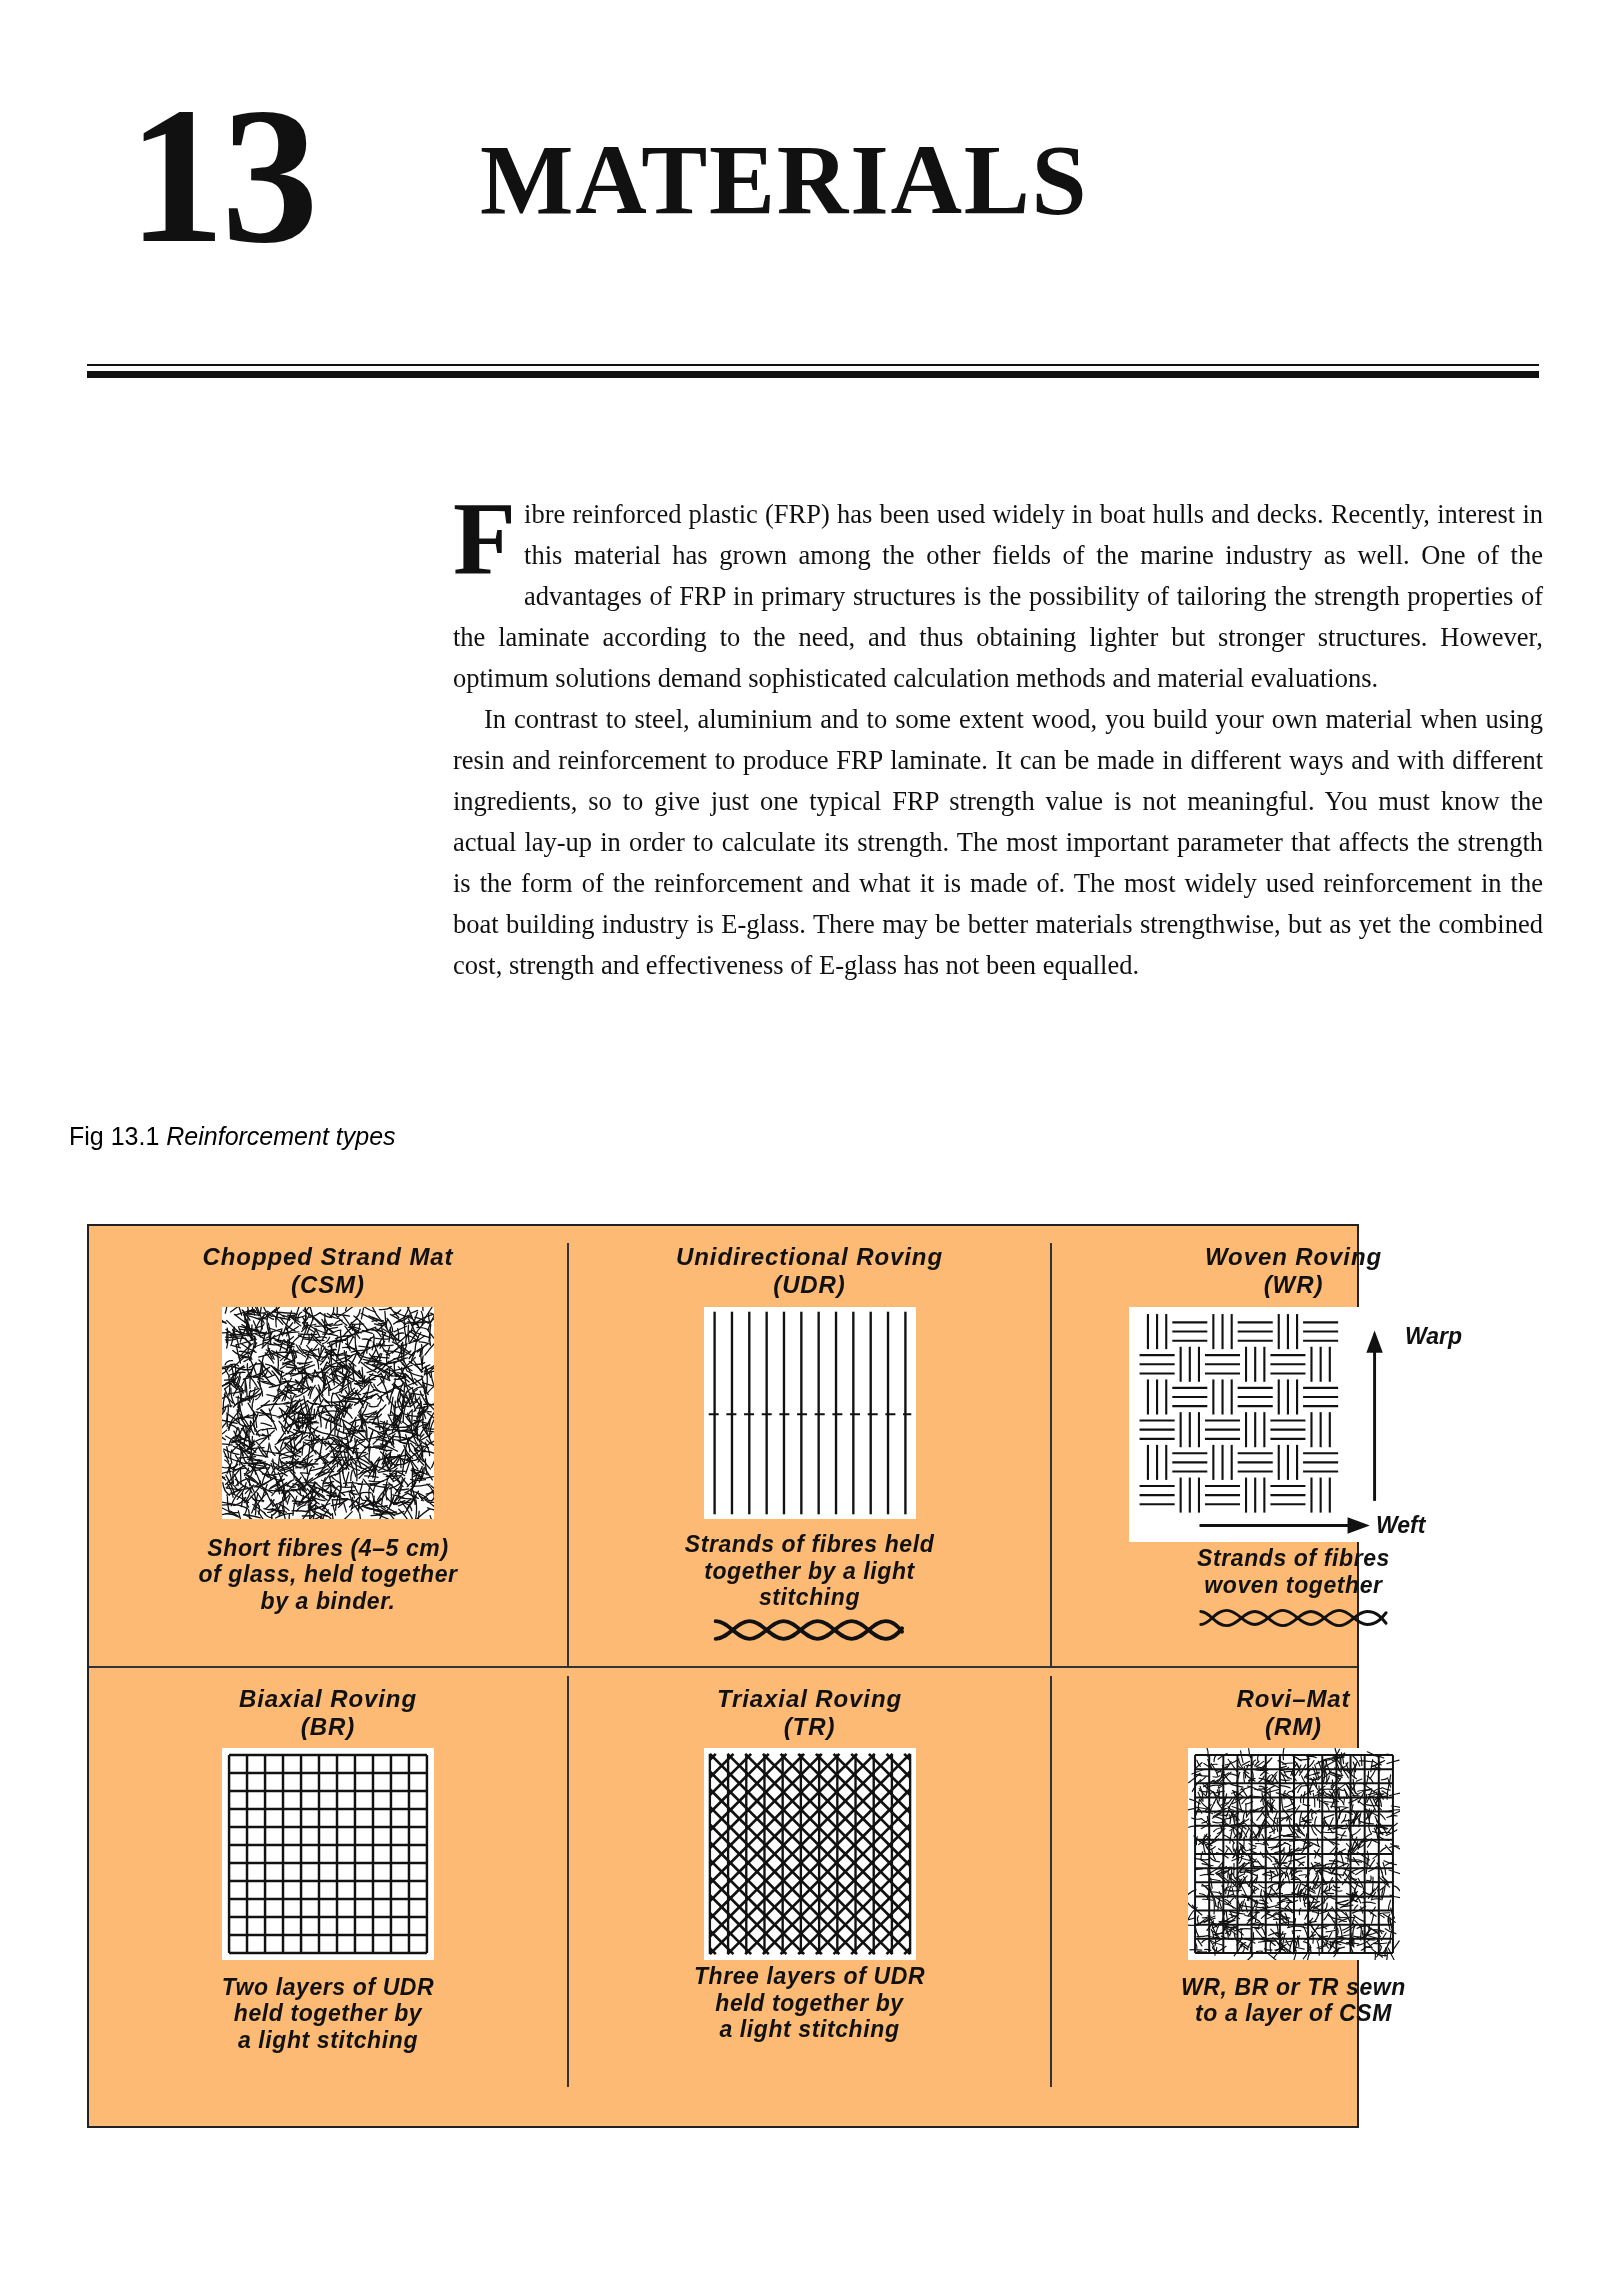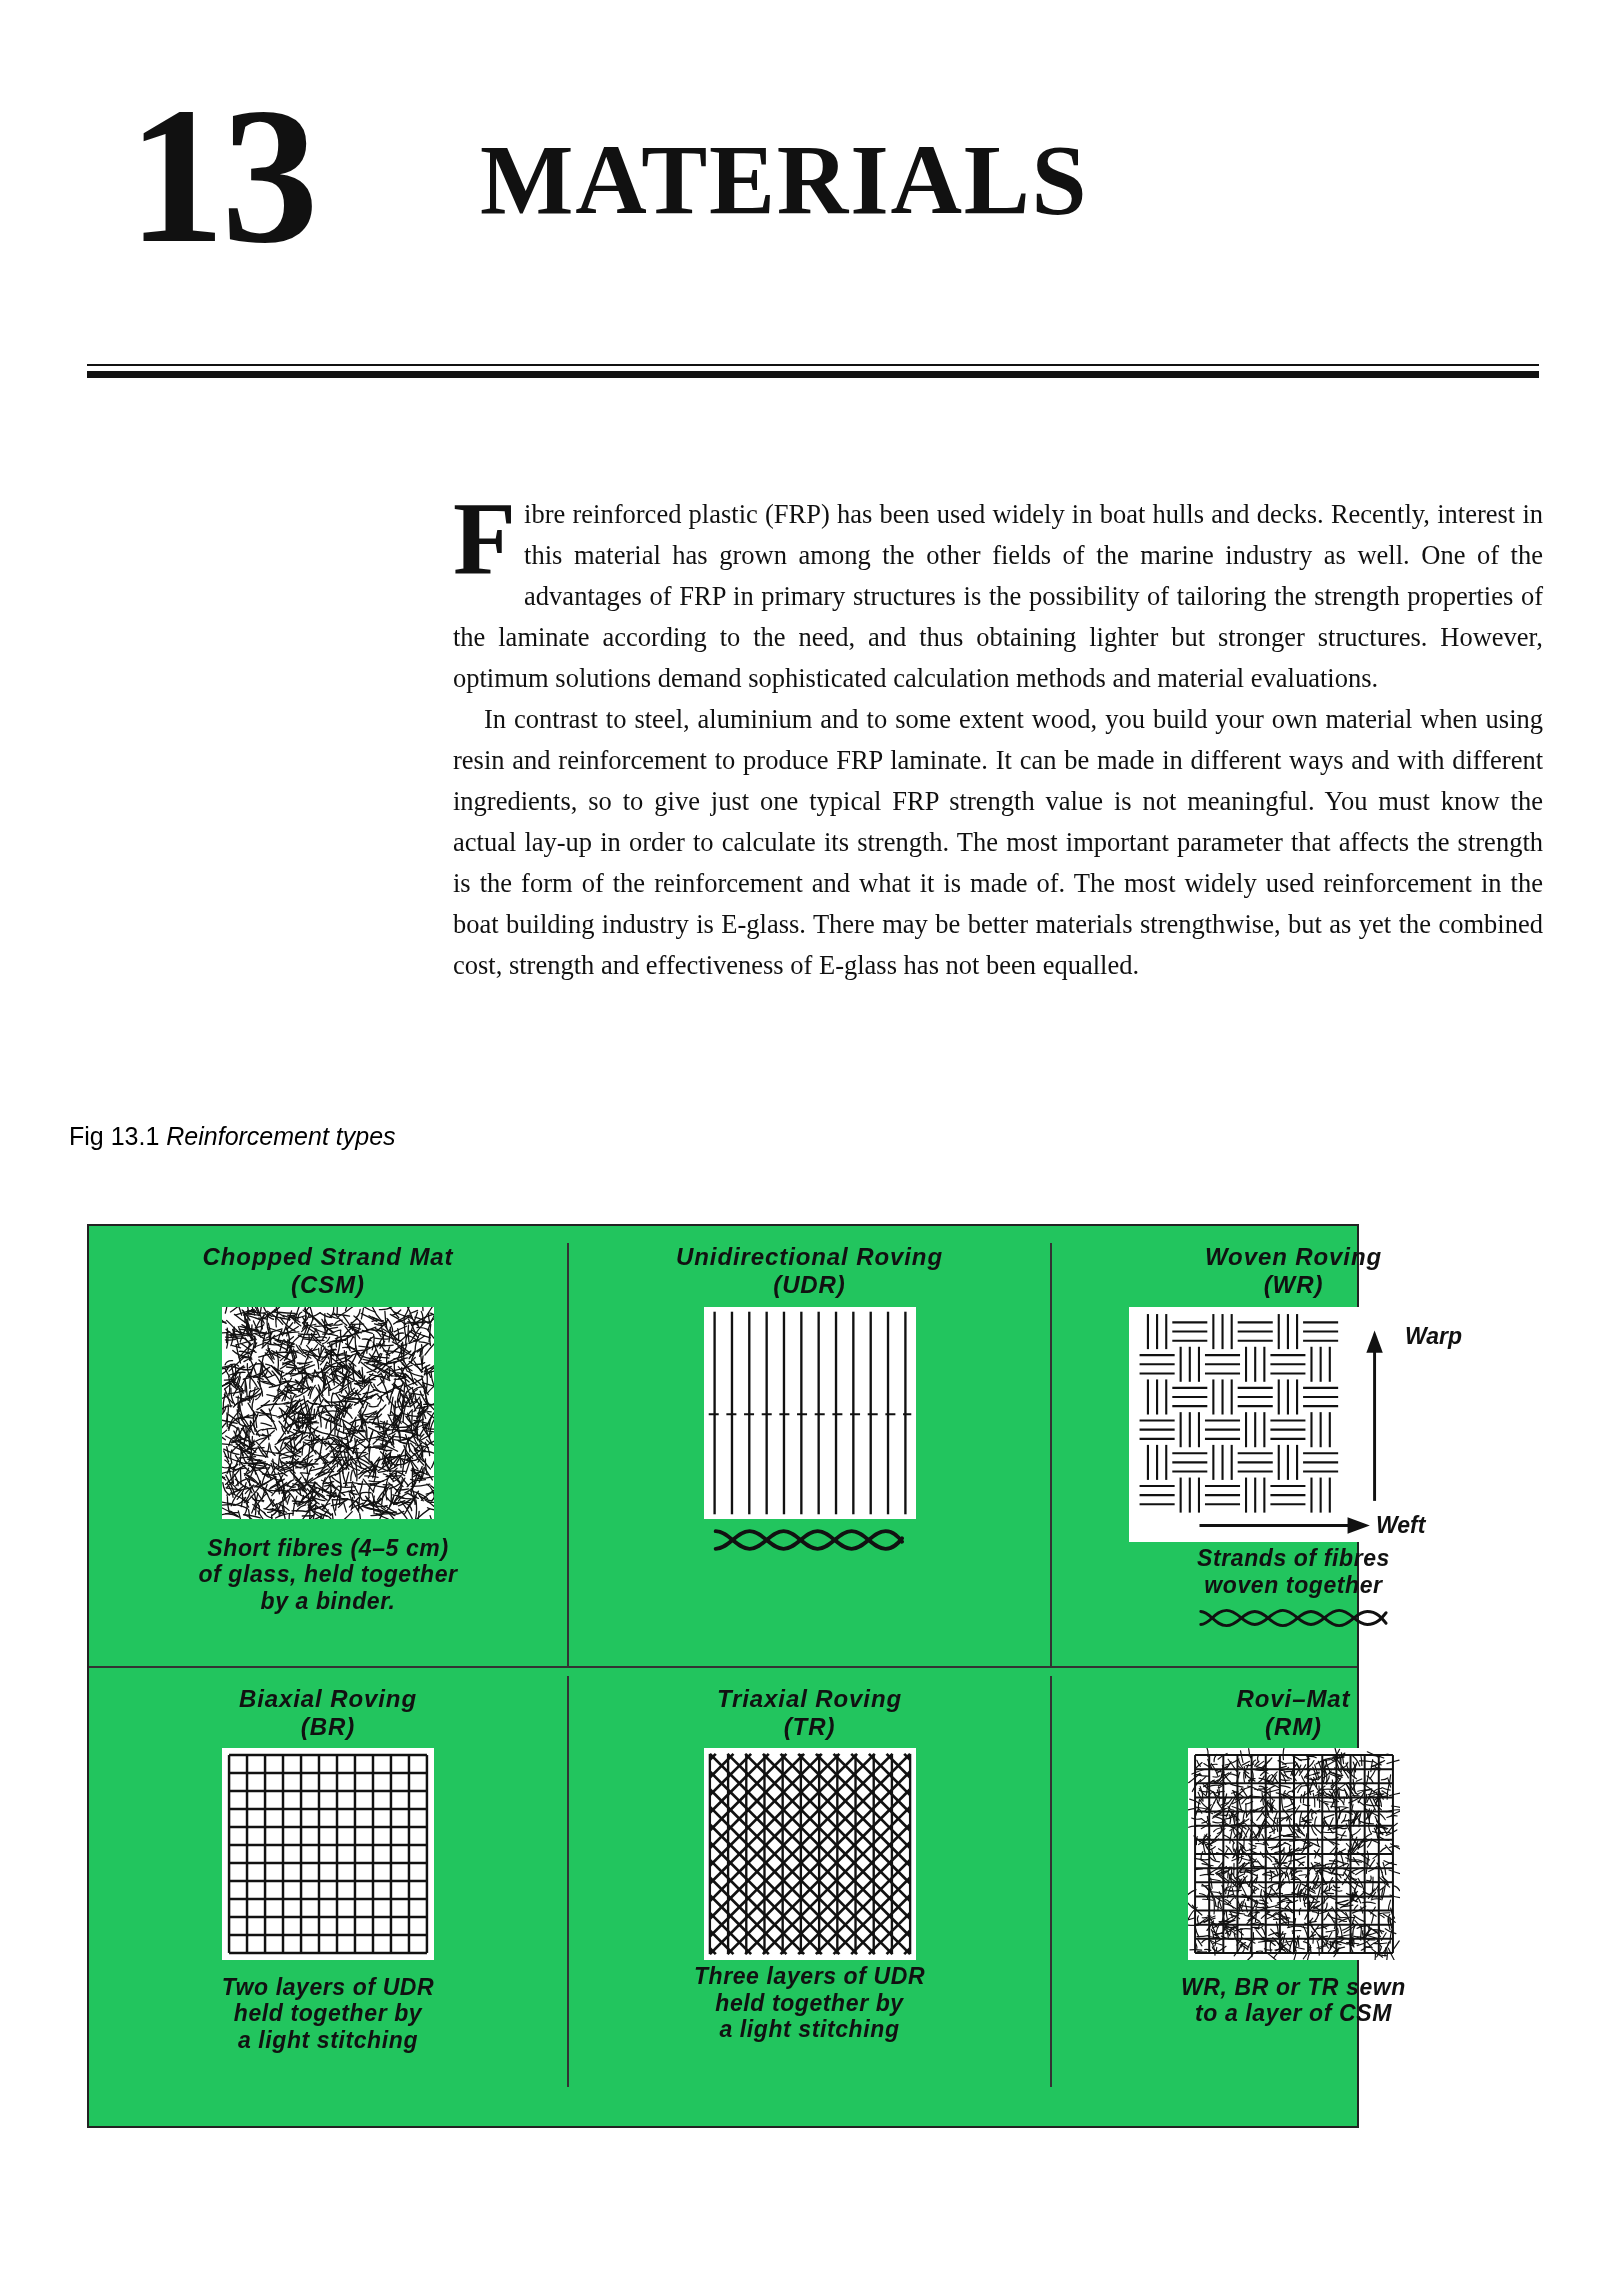--- a/index.html
+++ b/index.html
@@ -52,21 +52,21 @@
     font-size:25px;line-height:33px;color:#000000;
   }
   #figure-caption .cap-italic{font-style:italic;}
 
   
   #figure-box{
     position:absolute;left:87px;top:1224px;
     width:1272px;height:904px;
     border:2.9px solid #222;
     box-sizing:border-box;
-    background:#22c55e;
+    background:#fdba74;
   }
   .fig-divider-v{position:absolute;top:16.5px;width:1.8px;background:#333;}
   .fig-divider-h{position:absolute;left:0;width:100%;height:1.8px;background:#333;}
 
   .fig-cell{
     position:absolute;
     display:flex;flex-direction:column;align-items:center;
     text-align:center;
   }
   .cell-title{
@@ -1657,20 +1657,23 @@
             <line x1="194.7" y1="8" x2="194.7" y2="352"></line>
             <line x1="224.2" y1="8" x2="224.2" y2="352"></line>
             <line x1="253.6" y1="8" x2="253.6" y2="352"></line>
             <line x1="283.1" y1="8" x2="283.1" y2="352"></line>
             <line x1="312.5" y1="8" x2="312.5" y2="352"></line>
             <line x1="342.0" y1="8" x2="342.0" y2="352"></line>
           </g>
         <line x1="8" y1="182" x2="352" y2="182" stroke="#111" stroke-width="3.4" stroke-dasharray="17 13"></line>
       </svg>
     </div>
+    <div class="cell-desc" style="margin-top:10.6px;">Strands  of  fibres  held
+together  by  a  light
+stitching</div>
     <div class="stitch-motif">
       <svg width="194" height="34" viewBox="0 0 330 58">
         <g fill="none" stroke="#111" stroke-width="6.5" stroke-linecap="round">
           <path d="M4 14 C 26 14 40 44 62 44 C 84 44 98 14 120 14 C 142 14 156 44 178 44 C 200 44 214 14 236 14 C 258 14 272 44 294 44 C 308 44 316 34 322 26"></path>
           <path d="M4 44 C 26 44 40 14 62 14 C 84 14 98 44 120 44 C 142 44 156 14 178 14 C 200 14 214 44 236 44 C 258 44 272 14 294 14 C 308 14 316 24 322 32"></path>
         </g>
       </svg>
     </div>
   </div>
 

